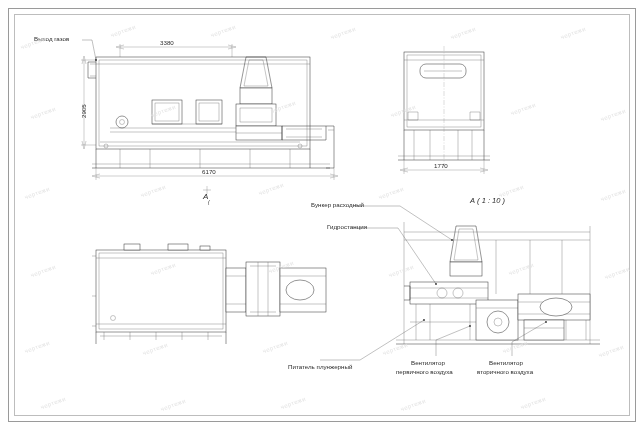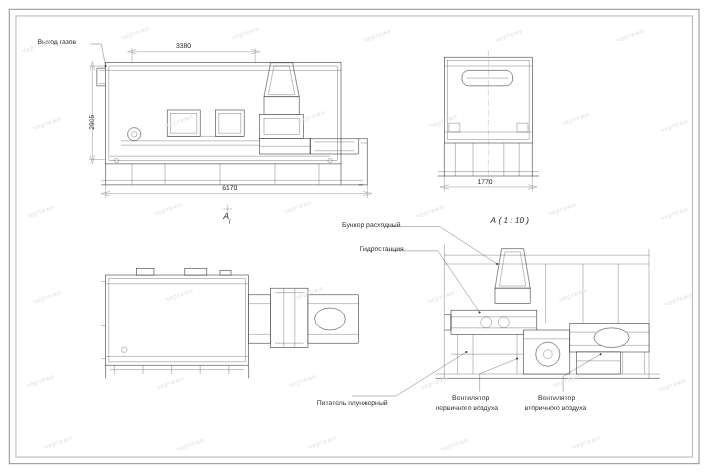--- a/index.html
+++ b/index.html
@@ -243,21 +243,21 @@
 
   <div class="lbl" style="left:34px; top:35px;">Выход газов</div>
 
   <div class="dim" style="left:160px; top:39px;">3380</div>
   <div class="dim vert" style="left:80px; top:118px;">2905</div>
   <div class="dim" style="left:202px; top:168px;">6170</div>
   <div class="dim" style="left:434px; top:162px;">1770</div>
 
   <div class="lbl it" style="left:203px; top:192px; font-size:8px;">А</div>
   <div class="lbl it" style="left:208px; top:199px; font-size:5px;">(</div>
-  <div class="lbl it" style="left:446px; top:196px; font-size:7.5px;">А ( 1 : 10 )</div>
+  <div class="lbl it" style="left:470px; top:196px; font-size:7.5px;">А ( 1 : 10 )</div>
 
   <div class="lbl" style="left:311px; top:201px;">Бункер расходный</div>
   <div class="lbl" style="left:327px; top:223px;">Гидростанция</div>
 
   <div class="lbl" style="left:288px; top:363px;">Питатель плунжерный</div>
 
   <div class="lbl" style="left:411px; top:359px;">Вентилятор</div>
   <div class="lbl" style="left:396px; top:368px;">первичного воздуха</div>
 
   <div class="lbl" style="left:489px; top:359px;">Вентилятор</div>

